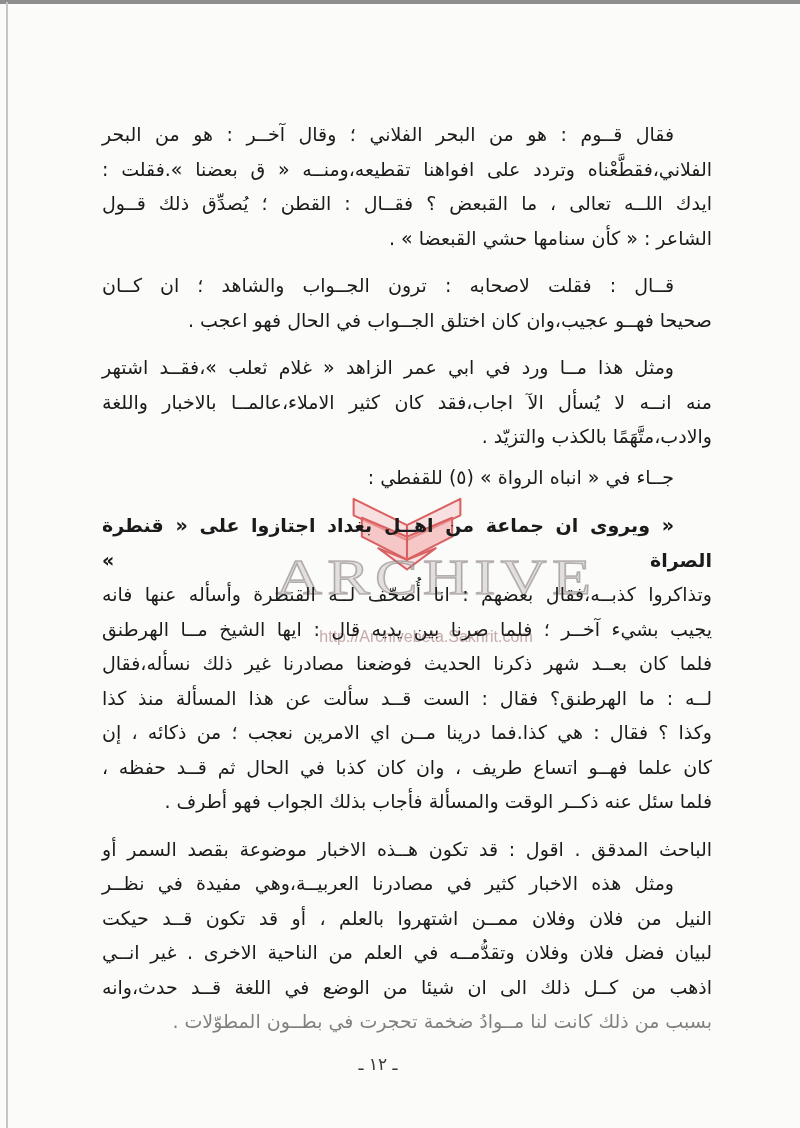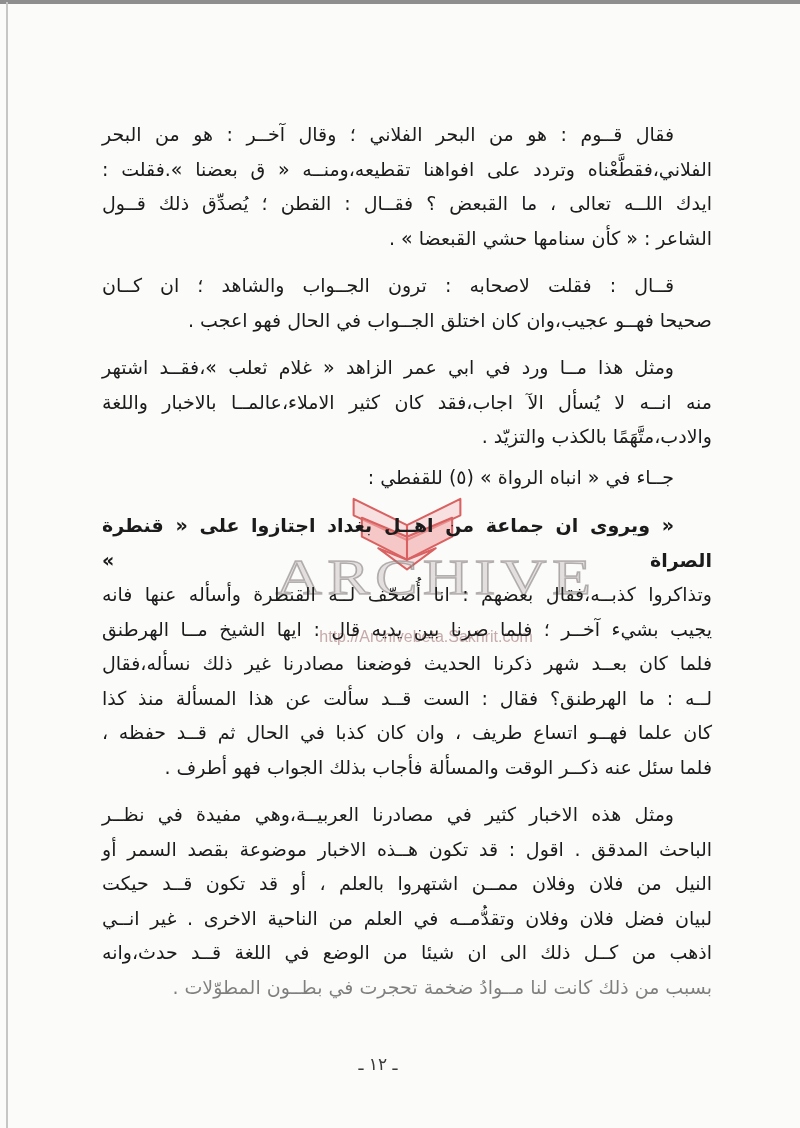--- a/index.html
+++ b/index.html
@@ -116,26 +116,27 @@
     </div>
     <div class="para heading">
       <div class="line first last">جــاء في « انباه الرواة » (٥) للقفطي :</div>
     </div>
     <div class="para quote">
       <div class="line first bold">« ويروى ان جماعة من اهــل بغداد اجتازوا على « قنطرة الصراة »</div>
       <div class="line">وتذاكروا كذبــه،فقال بعضهم : انا أُصحّف لــه القنطرة وأسأله عنها فانه</div>
       <div class="line">يجيب بشيء آخــر ؛ فلما صرنا بين يديه قال : ايها الشيخ مــا الهرطنق</div>
       <div class="line">فلما كان بعــد شهر ذكرنا الحديث فوضعنا مصادرنا غير ذلك نسأله،فقال</div>
       <div class="line">لــه : ما الهرطنق؟ فقال : الست قــد سألت عن هذا المسألة منذ كذا</div>
+      <div class="line">وكذا ؟ فقال : هي كذا.فما درينا مــن اي الامرين نعجب ؛ من ذكائه ، إن</div>
       <div class="line">كان علما فهــو اتساع طريف ، وان كان كذبا في الحال ثم قــد حفظه ،</div>
       <div class="line last">فلما سئل عنه ذكــر الوقت والمسألة فأجاب بذلك الجواب فهو أطرف .</div>
     </div>
     <div class="para body">
+      <div class="line">الباحث المدقق . اقول : قد تكون هــذه الاخبار موضوعة بقصد السمر أو</div>
       <div class="line first">ومثل هذه الاخبار كثير في مصادرنا العربيــة،وهي مفيدة في نظــر</div>
-      <div class="line">الباحث المدقق . اقول : قد تكون هــذه الاخبار موضوعة بقصد السمر أو</div>
       <div class="line">النيل من فلان وفلان ممــن اشتهروا بالعلم ، أو قد تكون قــد حيكت</div>
       <div class="line">لبيان فضل فلان وفلان وتقدُّمــه في العلم من الناحية الاخرى . غير انــي</div>
       <div class="line">اذهب من كــل ذلك الى ان شيئا من الوضع في اللغة قــد حدث،وانه</div>
       <div class="line last faded">بسبب من ذلك كانت لنا مــوادُ ضخمة تحجرت في بطــون المطوّلات .</div>
     </div>
   </div>
 
 <div class="pageno">ـ ١٢ ـ</div>
 
 </body></html>

